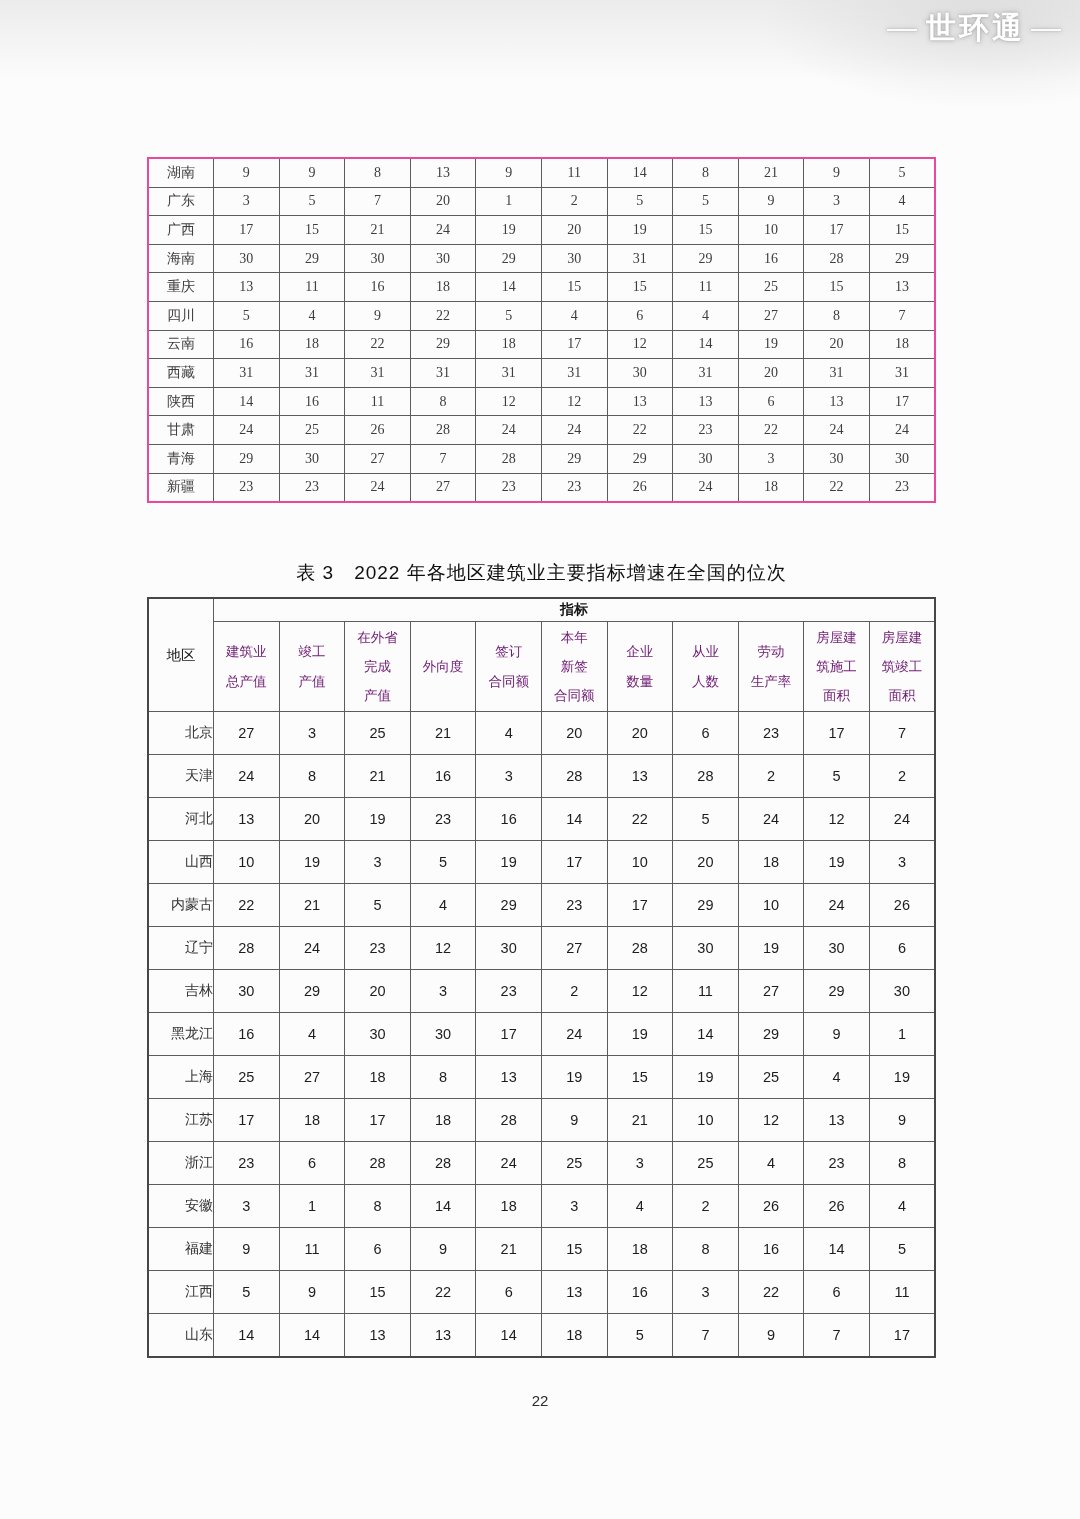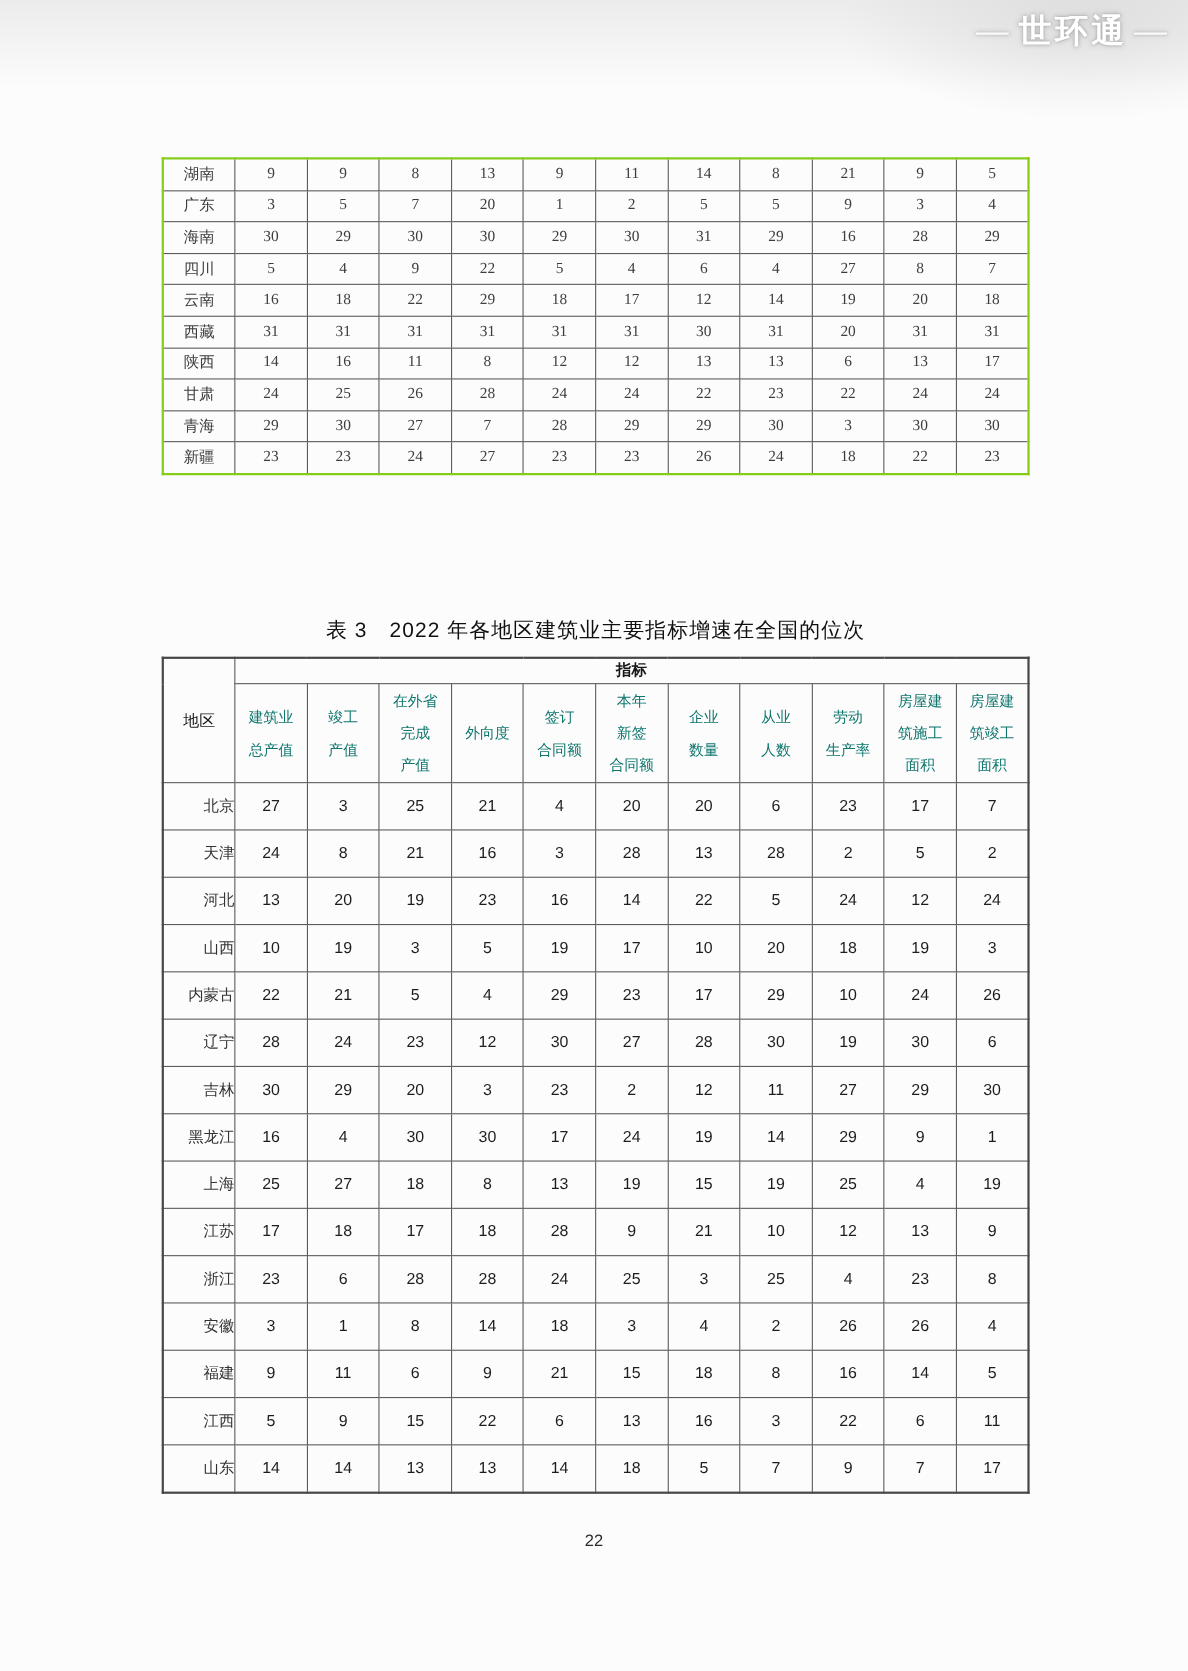--- a/index.html
+++ b/index.html
@@ -39,21 +39,21 @@
     position:absolute; left:147px; width:789px;
     background:transparent;
   }
   th, td {
     border:1px solid #5c5c5c;
     text-align:center; vertical-align:middle;
     padding:0; overflow:hidden;
   }
 
   
-  .t1 { top:143px; border:2px solid #84cc16; }
+  .t1 { top:157px; border:2px solid #ec4899; }
   .t1 th, .t1 td {
     height:27.6px; font-size:14px; font-weight:normal;
     color:#3d3d3d;
     font-family:"Liberation Serif","DejaVu Serif",serif;
   }
 
   
   .t3-title {
     position:absolute; left:147px; top:560px; width:789px;
     text-align:center;
@@ -69,21 +69,21 @@
     height:22px; font-size:14px; font-weight:bold;
     font-family:"Liberation Sans","DejaVu Sans",sans-serif;
     text-align:center;
   }
   .t2 .region-h {
     font-size:14.5px; font-weight:normal;
     font-family:"Liberation Sans","DejaVu Sans",sans-serif;
   }
   .t2 .col-h {
     height:89px; font-size:13.5px; font-weight:normal;
-    color:#0f766e;
+    color:#701a75;
     font-family:"Liberation Serif","DejaVu Serif",serif;
     white-space:pre-line; line-height:2.15;
   }
   .t2 tbody td, .t2 tbody th { height:42px; }
   .t2 tbody th {
     font-size:14px; font-weight:normal; color:#333;
     font-family:"Liberation Serif","DejaVu Serif",serif;
     text-align:right;
   }
   .t2 tbody td {
@@ -133,32 +133,60 @@
           <td>20</td>
           <td>1</td>
           <td>2</td>
           <td>5</td>
           <td>5</td>
           <td>9</td>
           <td>3</td>
           <td>4</td>
         </tr>
         <tr>
+          <th>广西</th>
+          <td>17</td>
+          <td>15</td>
+          <td>21</td>
+          <td>24</td>
+          <td>19</td>
+          <td>20</td>
+          <td>19</td>
+          <td>15</td>
+          <td>10</td>
+          <td>17</td>
+          <td>15</td>
+        </tr>
+        <tr>
           <th>海南</th>
           <td>30</td>
           <td>29</td>
           <td>30</td>
           <td>30</td>
           <td>29</td>
           <td>30</td>
           <td>31</td>
           <td>29</td>
           <td>16</td>
           <td>28</td>
           <td>29</td>
+        </tr>
+        <tr>
+          <th>重庆</th>
+          <td>13</td>
+          <td>11</td>
+          <td>16</td>
+          <td>18</td>
+          <td>14</td>
+          <td>15</td>
+          <td>15</td>
+          <td>11</td>
+          <td>25</td>
+          <td>15</td>
+          <td>13</td>
         </tr>
         <tr>
           <th>四川</th>
           <td>5</td>
           <td>4</td>
           <td>9</td>
           <td>22</td>
           <td>5</td>
           <td>4</td>
           <td>6</td>

